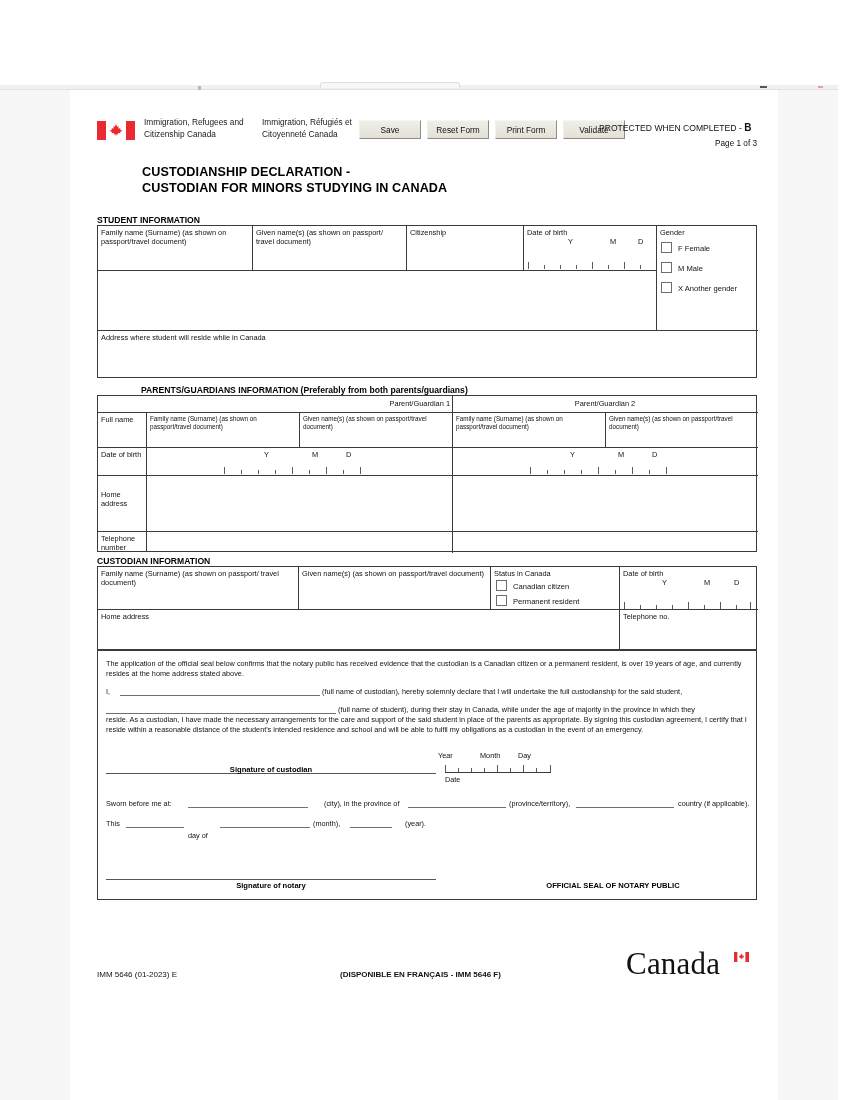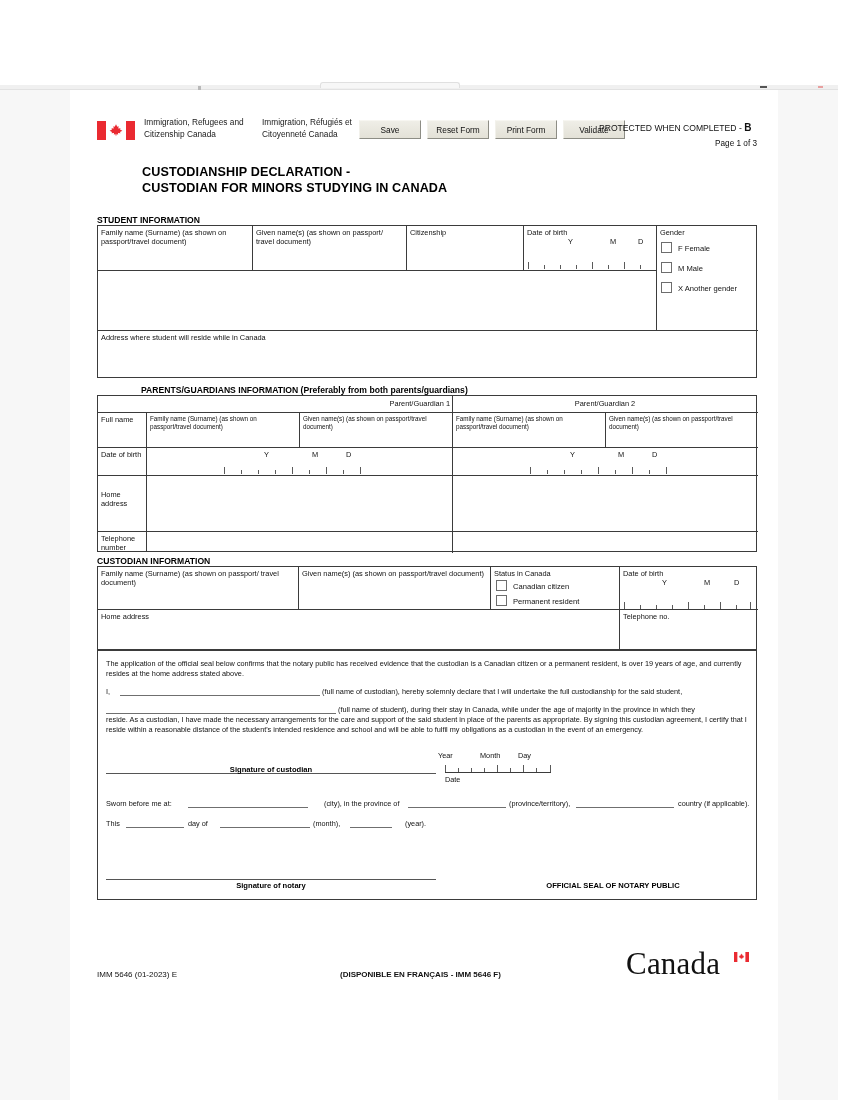--- a/index.html
+++ b/index.html
@@ -443,21 +443,21 @@
       <div class="para" style="left:8px; top:148px;">Sworn before me at:</div>
       <div class="ruleline" style="left:90px; top:156px; width:120px;"></div>
       <div class="para" style="left:226px; top:148px;">(city), in the province of</div>
       <div class="ruleline" style="left:310px; top:156px; width:98px;"></div>
       <div class="para" style="left:411px; top:148px;">(province/territory),</div>
       <div class="ruleline" style="left:478px; top:156px; width:98px;"></div>
       <div class="para" style="left:580px; top:148px;">country (if applicable).</div>
 
       <div class="para" style="left:8px; top:168px;">This</div>
       <div class="ruleline" style="left:28px; top:176px; width:58px;"></div>
-      <div class="para" style="left:90px; top:168px;">day of</div>
+      <div class="para" style="left:90px; top:180px;">day of</div>
       <div class="ruleline" style="left:122px; top:176px; width:90px;"></div>
       <div class="para" style="left:215px; top:168px;">(month),</div>
       <div class="ruleline" style="left:252px; top:176px; width:42px;"></div>
       <div class="para" style="left:307px; top:168px;">(year).</div>
 
       <div class="ruleline" style="left:8px; top:228px; width:330px; background:#555;"></div>
       <div class="sig-lab" style="left:8px; top:230px; width:330px;">Signature of notary</div>
       <div class="sig-lab" style="left:380px; top:230px; width:270px;">OFFICIAL SEAL OF NOTARY PUBLIC</div>
     </div>
 

